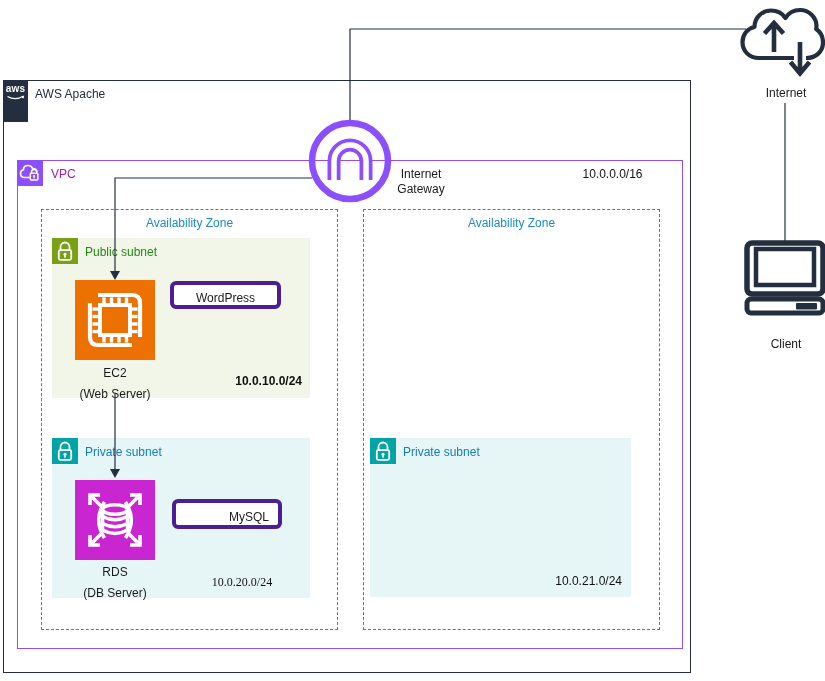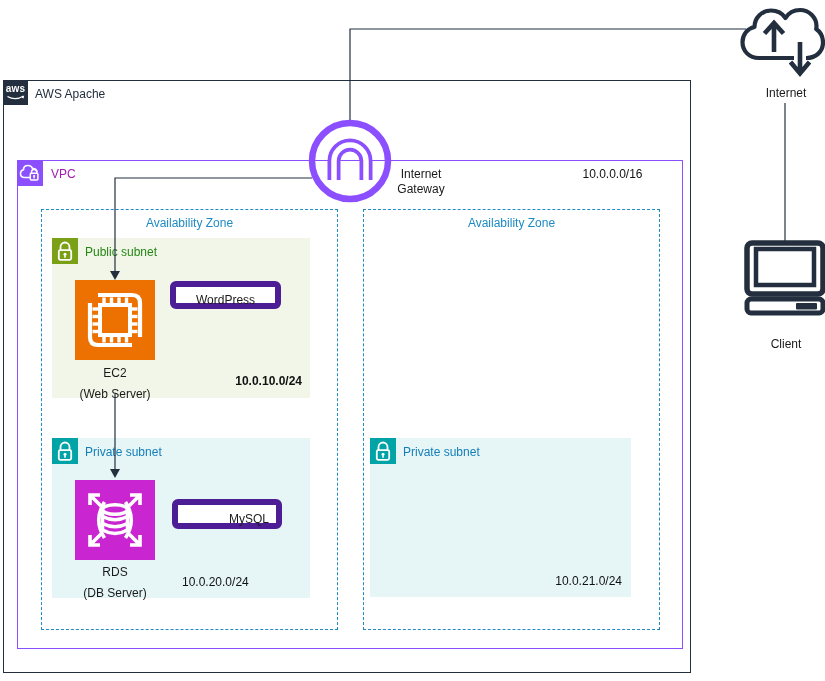--- a/index.html
+++ b/index.html
@@ -7,21 +7,21 @@
   body { font-family: "Liberation Sans", sans-serif; }
   .canvas {
     position: relative; width: 825px; height: 681px;
     background: #ffffff; overflow: hidden;
     font-size: 12px; color: #232F3E;
   }
   .abs { position: absolute; }
 
   
   .aws-box   { left: 3px;  top: 80px;  width: 688px; height: 593px; border: 1px solid #232F3E; }
-  .aws-logo  { left: 3px;  top: 80px;  width: 25px;  height: 25px;  background: #232F3E; }
+  .aws-logo  { left: 3px;  top: 80px;  width: 25px;  height: 42px;  background: #232F3E; }
   .aws-label { left: 35px; top: 87px;  color: #232F3E; }
 
   .vpc-box   { left: 17px; top: 160px; width: 666px; height: 489px; border: 1px solid #8C4FFF; }
   .vpc-icon  { left: 17px; top: 160px; width: 26px;  height: 26px;  background: #8C4FFF; }
   .vpc-label { left: 51px; top: 167px; color: #a21caf; }
   .vpc-cidr  { left: 555px; top: 167px; width: 115px; text-align: center; color: #111; }
 
   .az { border: 1px dashed #1E8BC3; }
   .az1 { left: 41px;  top: 209px; width: 297px; height: 421px; }
   .az2 { left: 363px; top: 209px; width: 297px; height: 421px; }
@@ -35,32 +35,32 @@
   .prv-subnet2 { left: 370px; top: 438px; width: 261px; height: 159px; background: #E6F6F7; }
   .subnet-icon { width: 26px; height: 26px; }
   .pub-icon  { left: 52px;  top: 238px; background: #7AA116; }
   .prv-icon1 { left: 52px;  top: 438px; background: #00A4A6; }
   .prv-icon2 { left: 370px; top: 438px; background: #00A4A6; }
   .pub-label  { left: 85px;  top: 245px; color: #248814; }
   .prv-label1 { left: 85px;  top: 445px; color: #147EBA; }
   .prv-label2 { left: 403px; top: 445px; color: #147EBA; }
   .cidr { color: #111; }
   .pub-cidr  { left: 182px; top: 374px; width: 120px; text-align: right; font-weight: bold; }
-  .prv-cidr1 { left: 182px; top: 575px; width: 120px; text-align: left; }
+  .prv-cidr1 { left: 182px; top: 575px; width: 120px; text-align: center; font-family: Liberation Serif, serif; }
   .prv-cidr2 { left: 502px; top: 574px; width: 120px; text-align: right; }
 
   
   .ec2-icon { left: 75px; top: 280px; width: 80px; height: 80px; }
   .rds-icon { left: 75px; top: 480px; width: 80px; height: 80px; }
   .node-label { width: 120px; text-align: center; line-height: 21px; white-space: pre-line; color: #1a1a1a; }
   .ec2-label { left: 55px; top: 363px; }
   .rds-label { left: 55px; top: 562px; }
 
   .app-box {
-    background: #ffffff; border: 6px solid #4c1d95;
+    background: #ffffff; border: 4px solid #4c1d95;
     border-radius: 6px; text-align: center; color: #1a1a1a;
   }
   .wordpress-box { left: 170px; top: 281px; width: 111px; height: 28px; line-height: 26px; }
   .apache-box    { left: 170px; top: 311px; width: 111px; height: 28px; line-height: 26px; }
   .mysql-box     { left: 172px; top: 499px; width: 110px; height: 30px; line-height: 28px; padding-left: 44px; }
 
   
   .igw-svg   { left: 308px; top: 119px; width: 84px; height: 84px; }
   .igw-label { left: 385px; top: 167px; width: 72px; text-align: center; line-height: 15px; white-space: pre-line; color: #1a1a1a; }
 

